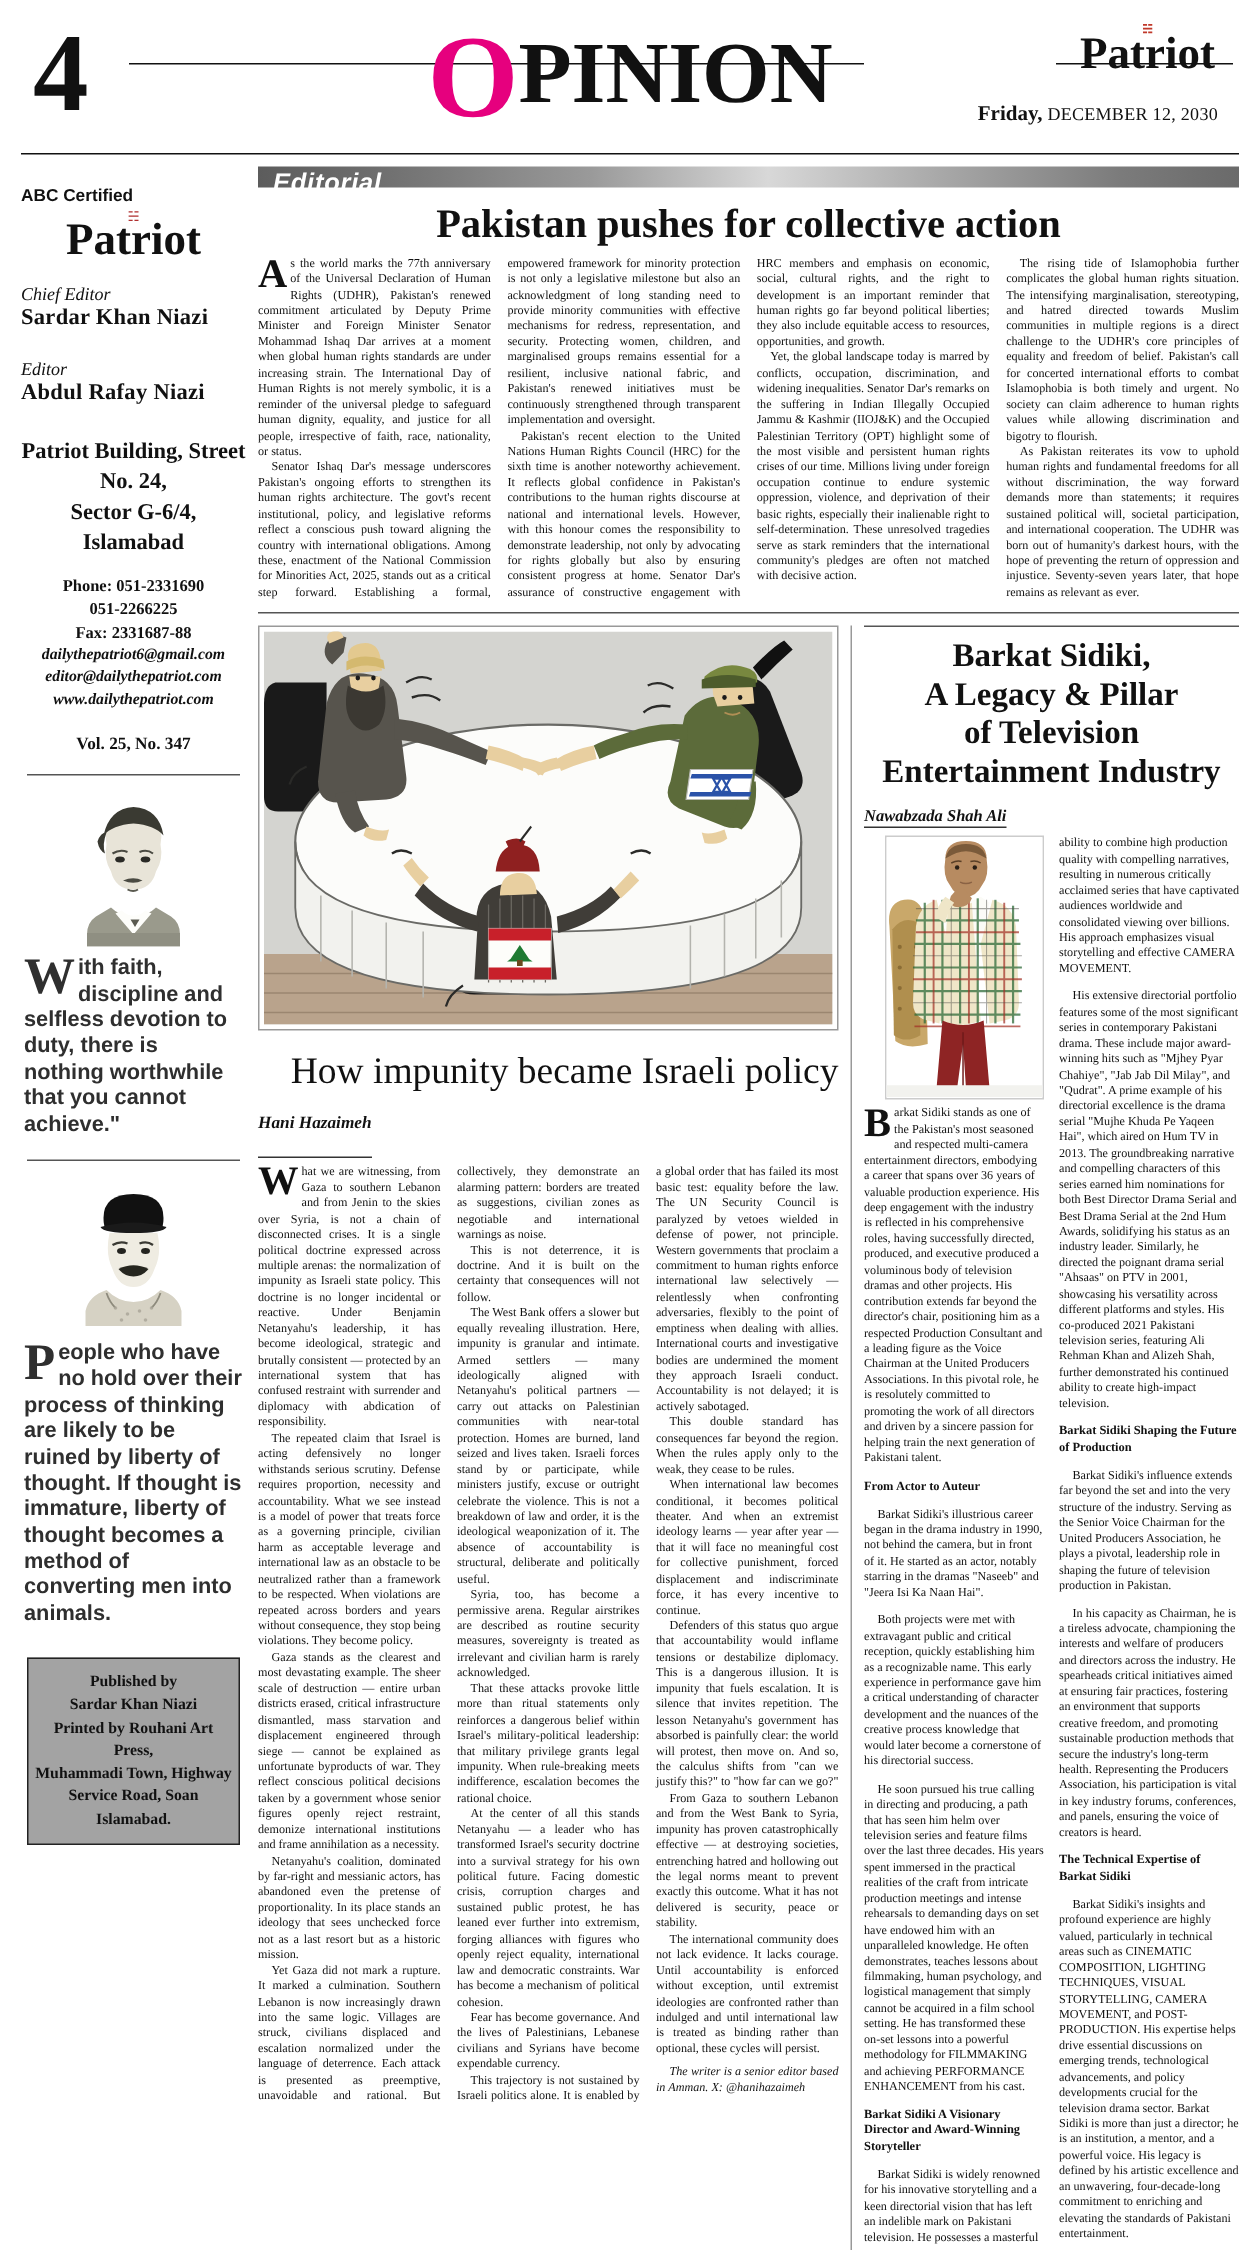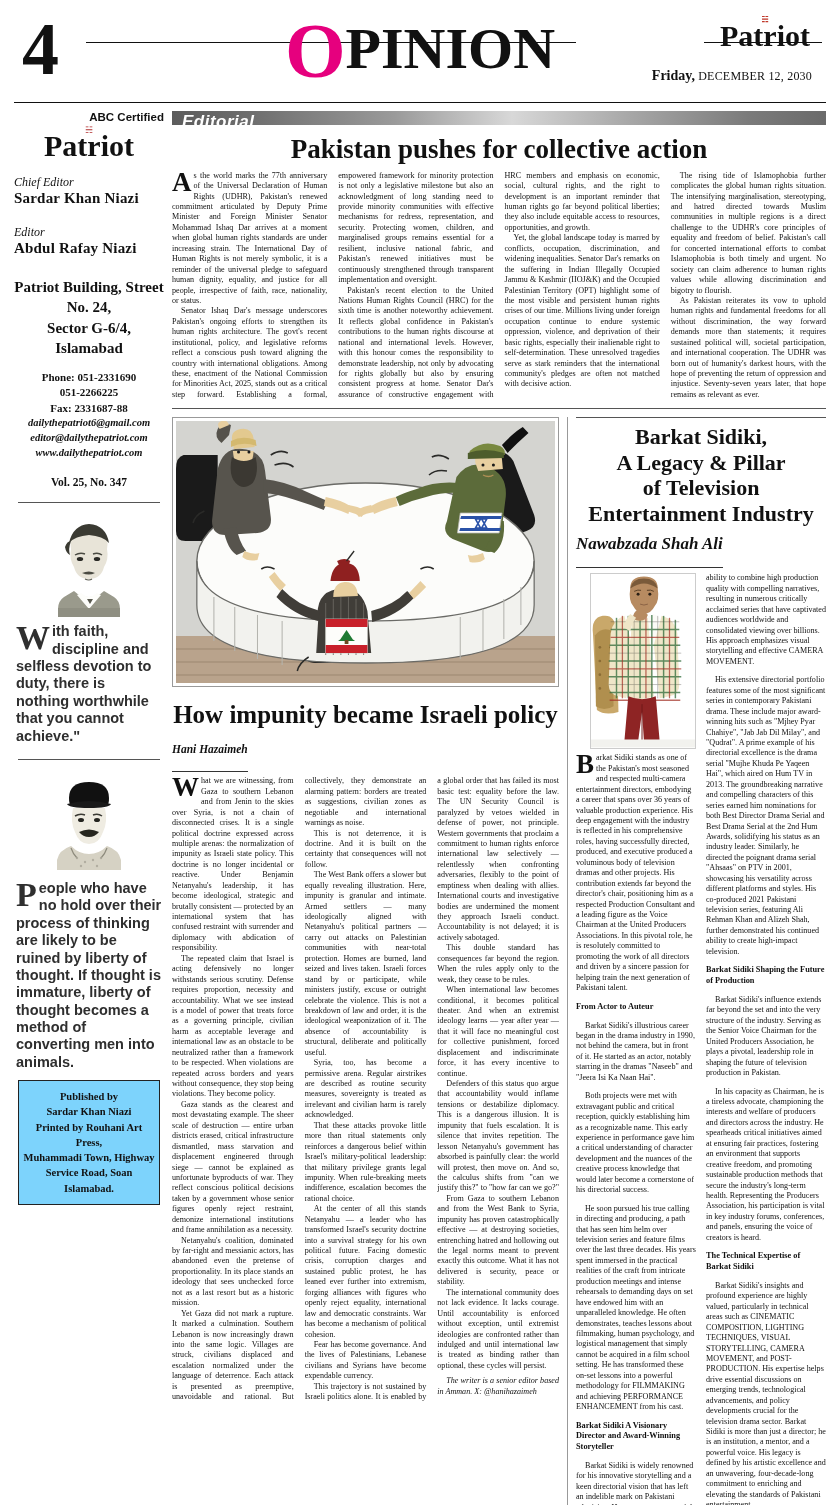--- a/index.html
+++ b/index.html
@@ -52,21 +52,21 @@
   .date-line b { font-weight:700; font-size:14px; }
   .date-line span { font-variant: small-caps; font-size: 12px; letter-spacing:.2px; }
   .masthead-bottom-rule { border-top: 1.6px solid #111; margin-top: 2px; }
 
   
   .body-grid { display: flex; margin-top: 8px; }
   .col-left { width: 150px; flex: none; }
   .col-main { flex: 1; padding-left: 8px; }
 
   
-  .abc { text-align:right; font-family:"Liberation Sans", sans-serif; font-weight:700; font-size:11.5px; margin-top:0;}
+  .abc { text-align:left; font-family:"Liberation Sans", sans-serif; font-weight:700; font-size:11.5px; margin-top:14px;}
   .paper-logo { text-align:center; margin-top:3px; }
   .paper-logo .mini { font-size: 9px; color:#b03030; line-height:1; }
   .paper-logo .nm { font-family:"Liberation Serif", serif; font-size:30px; font-weight:700; line-height:1; margin-top:-4px;}
   .ed-block { text-align:left; margin-top:14px; }
   .ed-role { font-style: italic; font-size: 12px; }
   .ed-name { font-weight:700; font-size:15px; letter-spacing:.2px; }
   .ed-block.second { margin-top:18px; }
   .addr { text-align:center; margin-top:20px; font-size:15px; font-weight:700; line-height:1.35; }
   .contact { text-align:center; margin-top:12px; font-size:11px; font-weight:700; line-height:1.4;}
   .contact .emails { font-style: italic; font-weight:700; font-size:10.5px; }
@@ -80,21 +80,21 @@
   .quote-text {
     font-family:"Liberation Sans", sans-serif;
     font-weight:700; font-size:14.5px; line-height:1.2; color:#2f2f2f;
     margin-top: 6px;
   }
   .quote-text .dropcap {
     float:left; font-family:"Liberation Serif", serif; font-size:34px; line-height:26px;
     font-weight:700; padding-right:2px; margin-top:2px; color:#2f2f2f;
   }
   .published-box {
-    margin: 9px 4px 0 4px; border: 1.4px solid #222; background:#7dd3fc;
+    margin: 20px 4px 0 4px; border: 1.4px solid #222; background:#a3a3a3;
     padding: 8px 4px; text-align:center; font-size:10.5px; font-weight:700; line-height:1.45;
   }
 
   
   .ed-banner {
     height: 14px; position: relative;
     background: linear-gradient(90deg,#5c5c5c 0%, #6e6e6e 12%, #9a9a9a 34%, #d8d8d8 52%, #a7a7a7 70%, #7b7b7b 88%, #6a6a6a 100%);
   }
   .ed-banner span {
     position:absolute; left:10px; top:1px;
@@ -115,36 +115,36 @@
 
   
   .mid { display:flex; margin-top:8px; }
   .mid-left { flex:1; padding-right:8px; border-right:1.2px solid #999; }
   .mid-right { width:258px; flex:none; padding-left:8px; }
 
   .cartoon-frame { border:1.2px solid #999; padding:3px; background:#fff; }
   .cartoon { width:100%; height:262px; display:block; }
 
   .imp-headline {
-    text-align:center; font-weight:700; font-size:25px; line-height:1.12; margin:14px 0 10px 0;
+    text-align:right; font-weight:400; font-size:25px; line-height:1.12; margin:14px 0 10px 0;
   }
   .byline {
     font-weight:700; font-style:italic; font-size:11.5px;
     border-bottom:1.2px solid #333; display:inline-block; padding-bottom:16px; margin-bottom:4px;
   }
   .cols3 { column-count:3; column-gap:11px; }
   .writer-note { font-style:italic; font-size:8.1px; line-height:1.3; text-indent:9px; margin-top:5px !important;}
 
   
   .bk-headline {
     text-align:center; font-weight:700; font-size:22px; line-height:1.16; margin:2px 0 8px 0;
   }
   .bk-byline {
-    font-weight:700; font-style:italic; font-size:17px;
-    border-bottom:1.1px solid #333; display:inline-block; padding-bottom:13px; margin-bottom:5px;
+    font-weight:700; font-style:italic; font-size:11px;
+    border-bottom:1.1px solid #333; display:inline-block; padding-bottom:1px; margin-bottom:5px;
   }
   .bk-body { column-count:2; column-gap:10px; }
   .bk-photo-wrap { float:right; width:106px; margin:0 0 4px 6px; }
   .bk-photo { width:106px; height:176px; display:block; border:1px solid #ccc; }
   .sub { font-weight:700; font-size:8.3px; margin-top:2px !important; text-indent:0 !important;}
   .bk-rule-top { border-top:1.4px solid #555; margin-bottom:6px; }
 </style>
 </head>
 <body>
 

